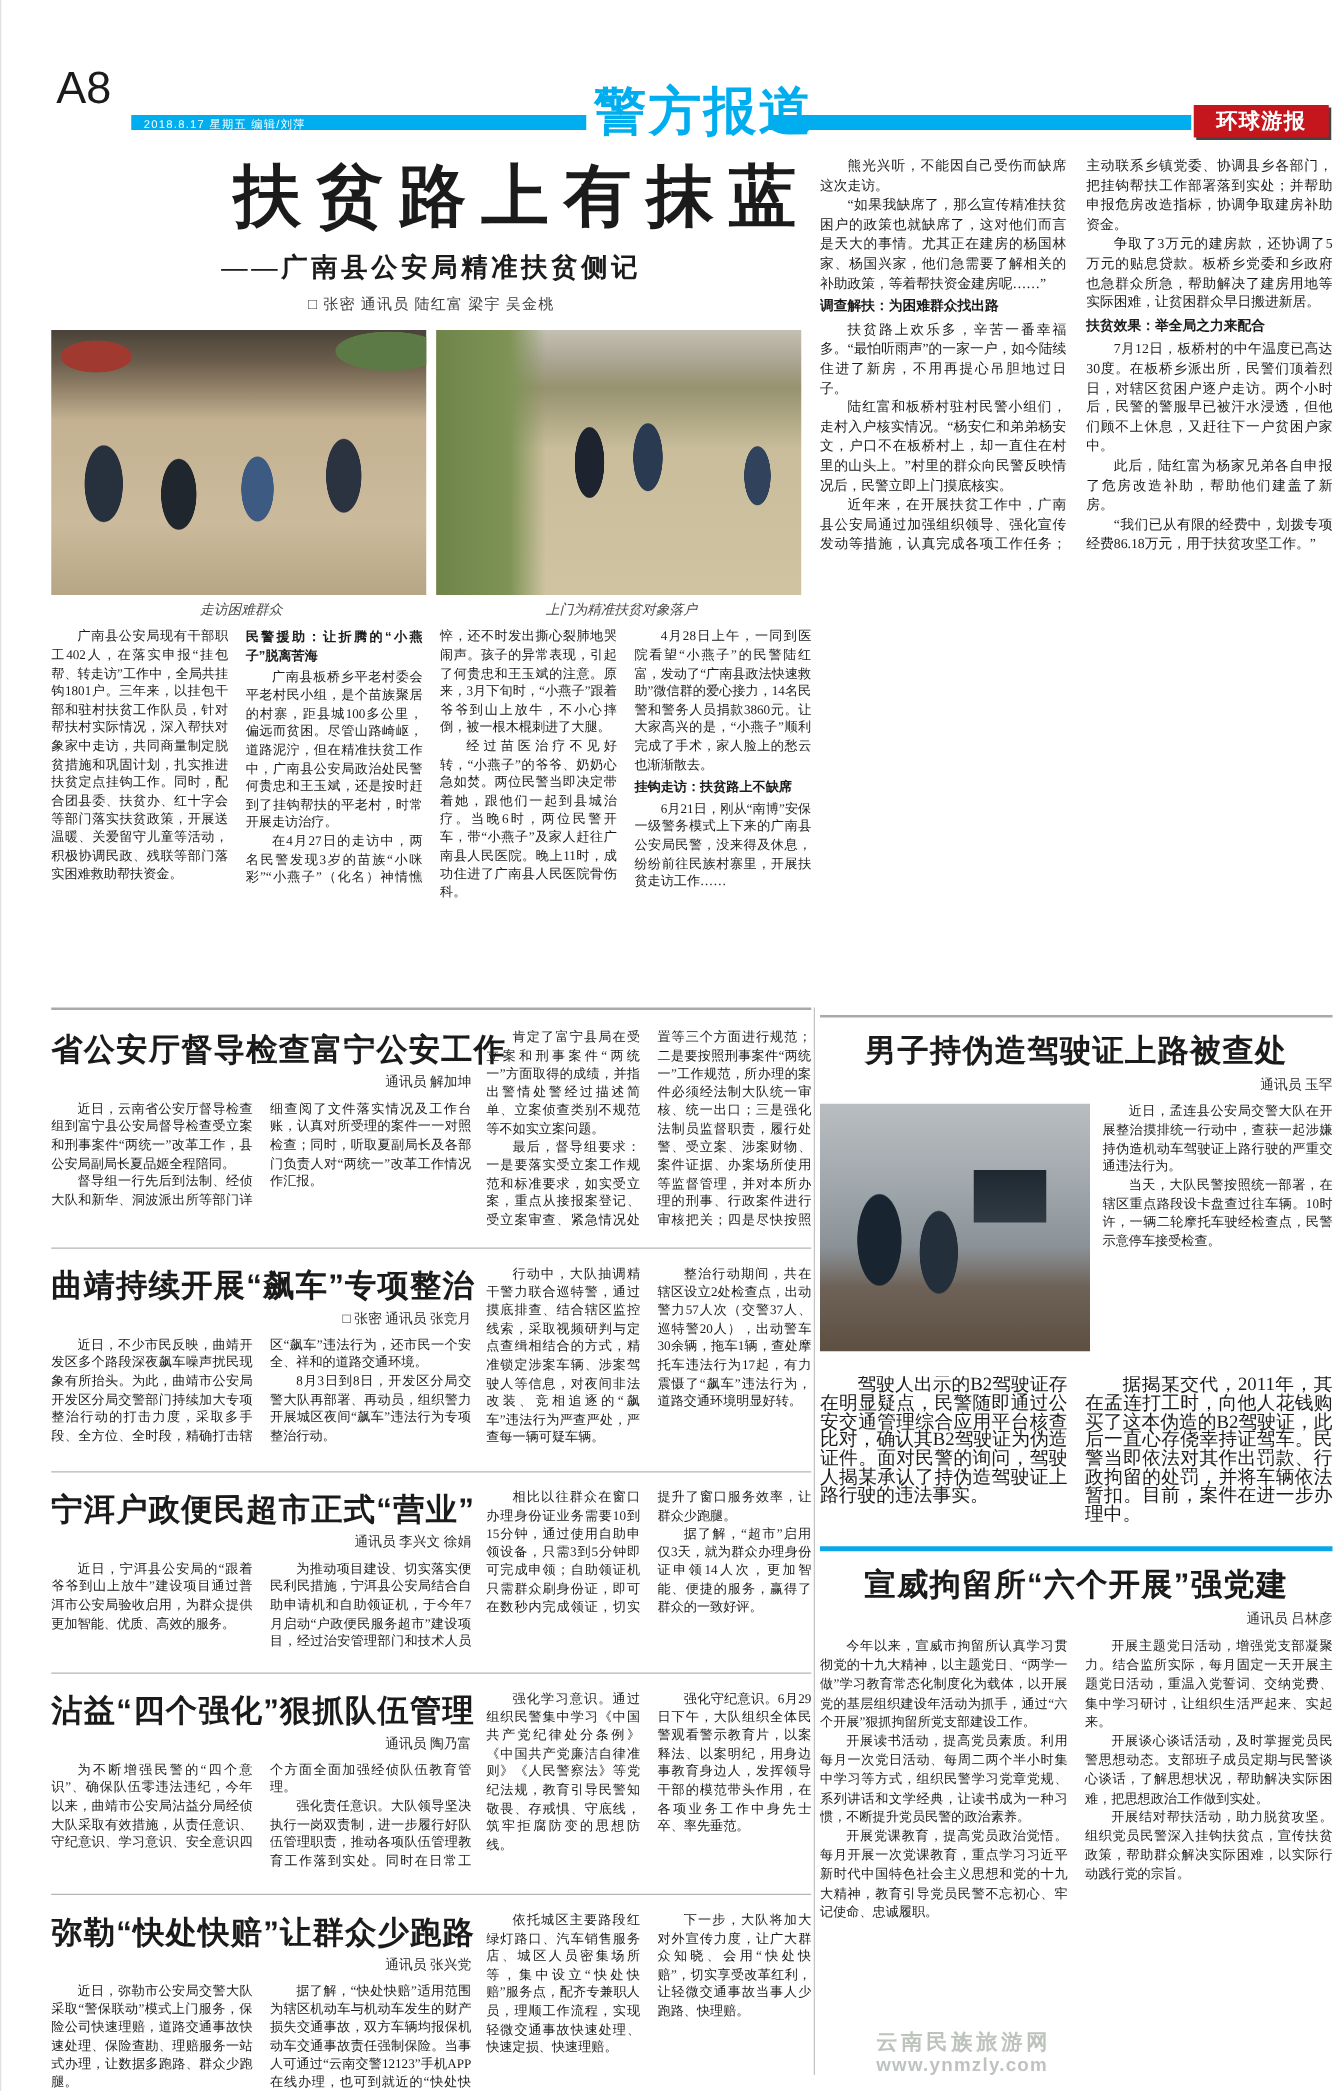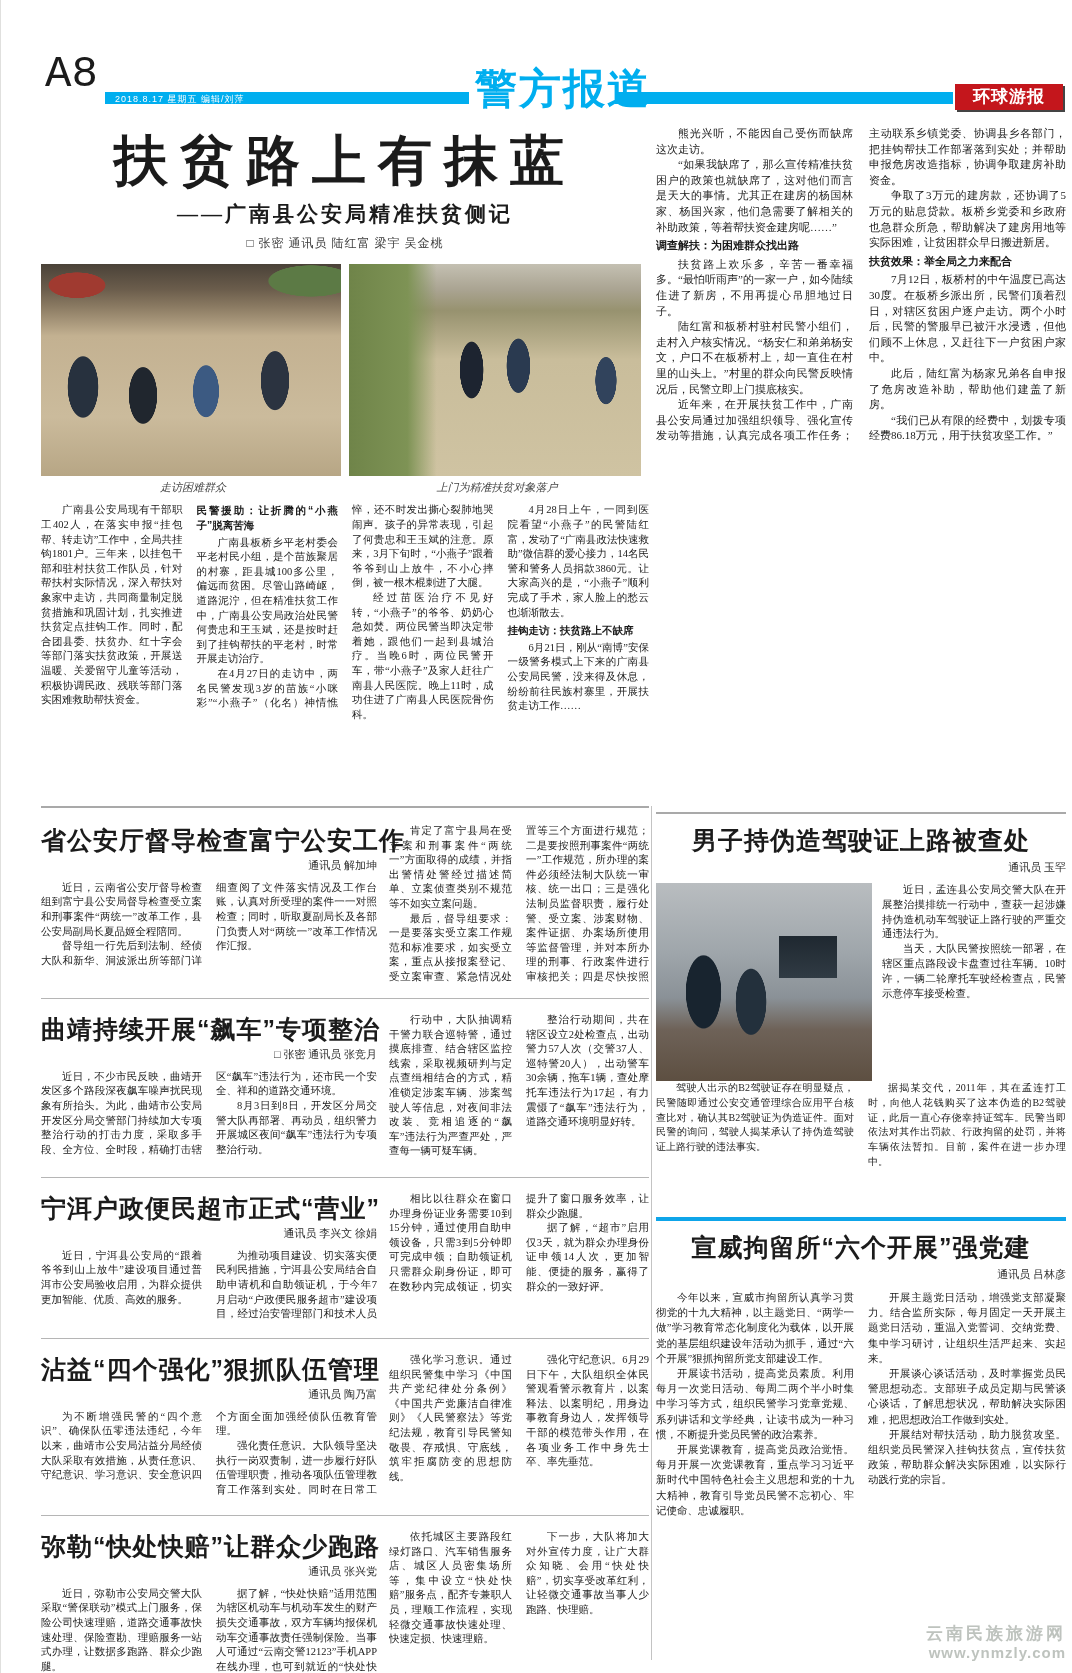--- a/index.html
+++ b/index.html
@@ -1,36 +1,36 @@
 <!DOCTYPE html>
 <html><head>
 <meta charset="utf-8">
 <style>
   html,body{margin:0;padding:0;background:#f2f2f0;}
   .page{position:relative;width:1072px;height:1673px;margin:0 auto;background:#fff;
         font-family:"Liberation Serif",serif;color:#1b1b1b;overflow:hidden;
         border-left:1px solid #e0e0de;border-right:1px solid #e0e0de;}
   .abs{position:absolute;}
   
-  .edition{left:44px;top:52px;font-family:Liberation Mono, monospace;font-size:44px;font-weight:400;line-height:1;}
+  .edition{left:44px;top:52px;font-family:Liberation Sans, sans-serif;font-size:36px;font-weight:400;line-height:1;}
   .bar{height:12px;background:var(--cyan);}
   .bar-left{left:104px;top:92px;width:364px;}
   .bar-right{left:614px;top:92px;width:338px;}
   .dateline{left:114px;top:93px;color:#fff;font-size:9px;letter-spacing:1px;
             font-family:"Liberation Sans",sans-serif;white-space:nowrap;}
   .section-title{left:474px;top:68px;font-size:42px;font-weight:bold;color:var(--cyan);
                  font-family:"Liberation Sans",sans-serif;letter-spacing:2px;line-height:1;}
   .masthead{left:954px;top:84px;width:108px;height:26px;background:var(--red);color:#fff;
             font-family:"Liberation Sans",sans-serif;font-weight:bold;font-size:17px;
             text-align:center;line-height:26px;letter-spacing:1px;box-shadow:2px 2px 0 #444;}
   
   .main{left:40px;top:112px;width:1025px;height:692px;}
   .m-left{position:absolute;left:0;top:0;width:608px;}
-  .m-headline{margin-top:20px;text-align:center;font-size:54px;font-weight:bold;
-              font-family:Liberation Serif, serif;letter-spacing:12px;line-height:1.1;white-space:nowrap;}
+  .m-headline{margin-top:20px;text-align:right;font-size:54px;font-weight:bold;
+              font-family:Liberation Mono, monospace;letter-spacing:12px;line-height:1.1;white-space:nowrap;}
   .m-subhead{text-align:center;font-size:21px;letter-spacing:3px;margin-top:9px;font-weight:bold;}
   .m-byline{text-align:center;font-size:12px;margin-top:7px;color:#404040;letter-spacing:1px;}
   .photos{display:flex;gap:8px;margin-top:12px;}
   .photo{height:212px;}
   .photo1{width:300px;background:
       radial-gradient(ellipse 26px 52px at 14% 58%,#27313e 58%,transparent 60%),
       radial-gradient(ellipse 24px 48px at 34% 62%,#20262e 58%,transparent 60%),
       radial-gradient(ellipse 22px 44px at 55% 60%,#3c5a82 58%,transparent 60%),
       radial-gradient(ellipse 24px 50px at 78% 55%,#2b3340 58%,transparent 60%),
       radial-gradient(ellipse 40px 18px at 12% 10%,#a03a30 70%,transparent 72%),
@@ -75,27 +75,27 @@
   .f-row{display:flex;gap:10px;margin-top:4px;}
   .photo-f{width:216px;height:198px;background:
       linear-gradient(#1f2830,#303b44) ,
       radial-gradient(ellipse 30px 62px at 22% 55%,#18242f 58%,transparent 60%),
       radial-gradient(ellipse 26px 56px at 44% 60%,#23303c 58%,transparent 60%),
       linear-gradient(180deg,#b9bdc0 0%,#9fa6ab 35%,#8a9197 58%,#6e6258 74%,#5d4f41 100%);
       background-repeat:no-repeat;
       background-size:58px 42px,100% 100%,100% 100%,100% 100%;
       background-position:78% 34%,0 0,0 0,0 0;}
   .f-side{flex:1;font-size:10.5px;line-height:14.8px;text-align:justify;height:198px;overflow:hidden;}
-  .f-bottom{column-count:2;column-gap:14px;font-size:10px;line-height:14.8px;
-            text-align:justify;height:126px;overflow:hidden;margin-top:0;}
+  .f-bottom{column-count:2;column-gap:14px;font-size:15px;line-height:14.8px;
+            text-align:justify;height:126px;overflow:hidden;margin-top:20px;}
   .g-cols{column-count:2;column-gap:14px;font-size:10.5px;line-height:15.2px;
           text-align:justify;height:372px;overflow:hidden;margin-top:4px;}
   .g-divider{border-top:4px solid #0ea5e9;margin-top:10px;padding-top:4px;}
   
-  .wm{left:700px;top:1624px;width:365px;text-align:right;
+  .wm{left:700px;top:1624px;width:365px;
       font-family:"Liberation Sans",sans-serif;font-weight:bold;color:rgba(186,192,186,0.95);
       text-shadow:1px 1px 0 #fff;line-height:1.2;}
   .wm-l1{font-size:17px;letter-spacing:3px;}
   .wm-l2{font-size:15px;letter-spacing:1px;}
 </style>
 </head>
 <body>
 
 <div class="page" style="--cyan:#00aeef;--red:#c4161c;">
 

